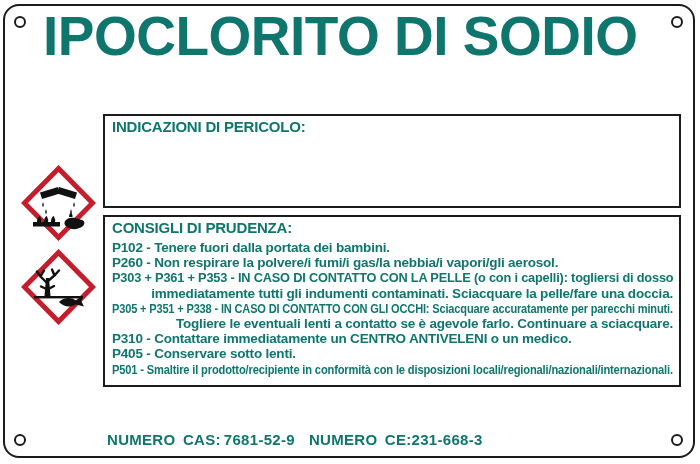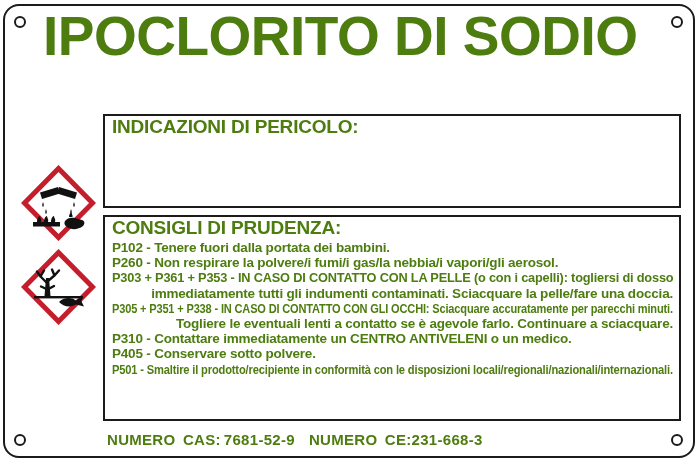--- a/index.html
+++ b/index.html
@@ -1,18 +1,18 @@
 <!DOCTYPE html>
 <html><head>
 <meta charset="utf-8">
 <style>
   html,body{margin:0;padding:0;background:#ffffff;}
   .sign{
     position:relative;width:700px;height:464px;background:#fff;
-    font-family:"Liberation Sans",sans-serif;color:#4d7c0f;overflow:hidden;
+    font-family:"Liberation Sans",sans-serif;color:#0f766e;overflow:hidden;
   }
   .frame{
     position:absolute;left:3px;top:4px;width:692px;height:454px;
     border:2px solid #1b1b1b;border-radius:16px;box-sizing:border-box;
   }
   .screw{
     position:absolute;width:8px;height:8px;border:2px solid #1b1b1b;
     border-radius:50%;background:#fff;
   }
   .screw.tl{left:14px;top:16px;}
@@ -24,23 +24,23 @@
     line-height:1;letter-spacing:-0.5px;white-space:nowrap;
   }
   .picto{position:absolute;width:75px;height:76px;}
   .picto.one{left:21px;top:165px;}
   .picto.two{left:21px;top:249px;}
   .box{
     position:absolute;left:103px;width:578px;border:2px solid #1b1b1b;
     background:#fff;box-sizing:border-box;padding:3px 6px 0 7px;overflow:hidden;
   }
   .box-hazard{top:114px;height:94px;}
-  .box-precaution{top:215px;height:206px;}
+  .box-precaution{top:215px;height:172px;}
   .box-heading{
-    font-size:19px;font-weight:700;line-height:16px;margin-bottom:4px;
+    font-size:15px;font-weight:700;line-height:16px;margin-bottom:4px;
     letter-spacing:-0.2px;white-space:nowrap;
   }
   .line{
     font-size:13.5px;font-weight:700;line-height:15.2px;letter-spacing:-0.2px;
     white-space:nowrap;transform-origin:0 50%;
   }
   .line.indent{padding-left:30px;text-align:right;}
   .footer{
     position:absolute;left:107px;top:431px;font-size:15px;font-weight:700;
     letter-spacing:0.3px;word-spacing:3px;white-space:nowrap;
@@ -103,21 +103,21 @@
     <div class="box-heading">CONSIGLI DI PRUDENZA:</div>
     <div>
 
     <div class="line">P102 - Tenere fuori dalla portata dei bambini.</div>
         <div class="line">P260 - Non respirare la polvere/i fumi/i gas/la nebbia/i vapori/gli aerosol.</div>
         <div class="line" style="transform: scaleX(0.946037);">P303 + P361 + P353 - IN CASO DI CONTATTO CON LA PELLE (o con i capelli): togliersi di dosso</div>
         <div class="line indent">immediatamente tutti gli indumenti contaminati. Sciacquare la pelle/fare una doccia.</div>
         <div class="line" style="transform: scaleX(0.817784);">P305 + P351 + P338 - IN CASO DI CONTATTO CON GLI OCCHI: Sciacquare accuratamente per parecchi minuti.</div>
         <div class="line indent">Togliere le eventuali lenti a contatto se è agevole farlo. Continuare a sciacquare.</div>
         <div class="line">P310 - Contattare immediatamente un CENTRO ANTIVELENI o un medico.</div>
-        <div class="line">P405 - Conservare sotto polvere.</div>
+        <div class="line">P405 - Conservare sotto lenti.</div>
         <div class="line" style="transform: scaleX(0.825);">P501 - Smaltire il prodotto/recipiente in conformità con le disposizioni locali/regionali/nazionali/internazionali.</div>
       </div>
   </div>
 
   <div class="footer">
     <span class="cas-label">NUMERO CAS:</span><span class="cas-value">7681-52-9</span><span class="ce-label">NUMERO CE:</span><span class="ce-value">231-668-3</span>
   </div>
 
 </div>
 

